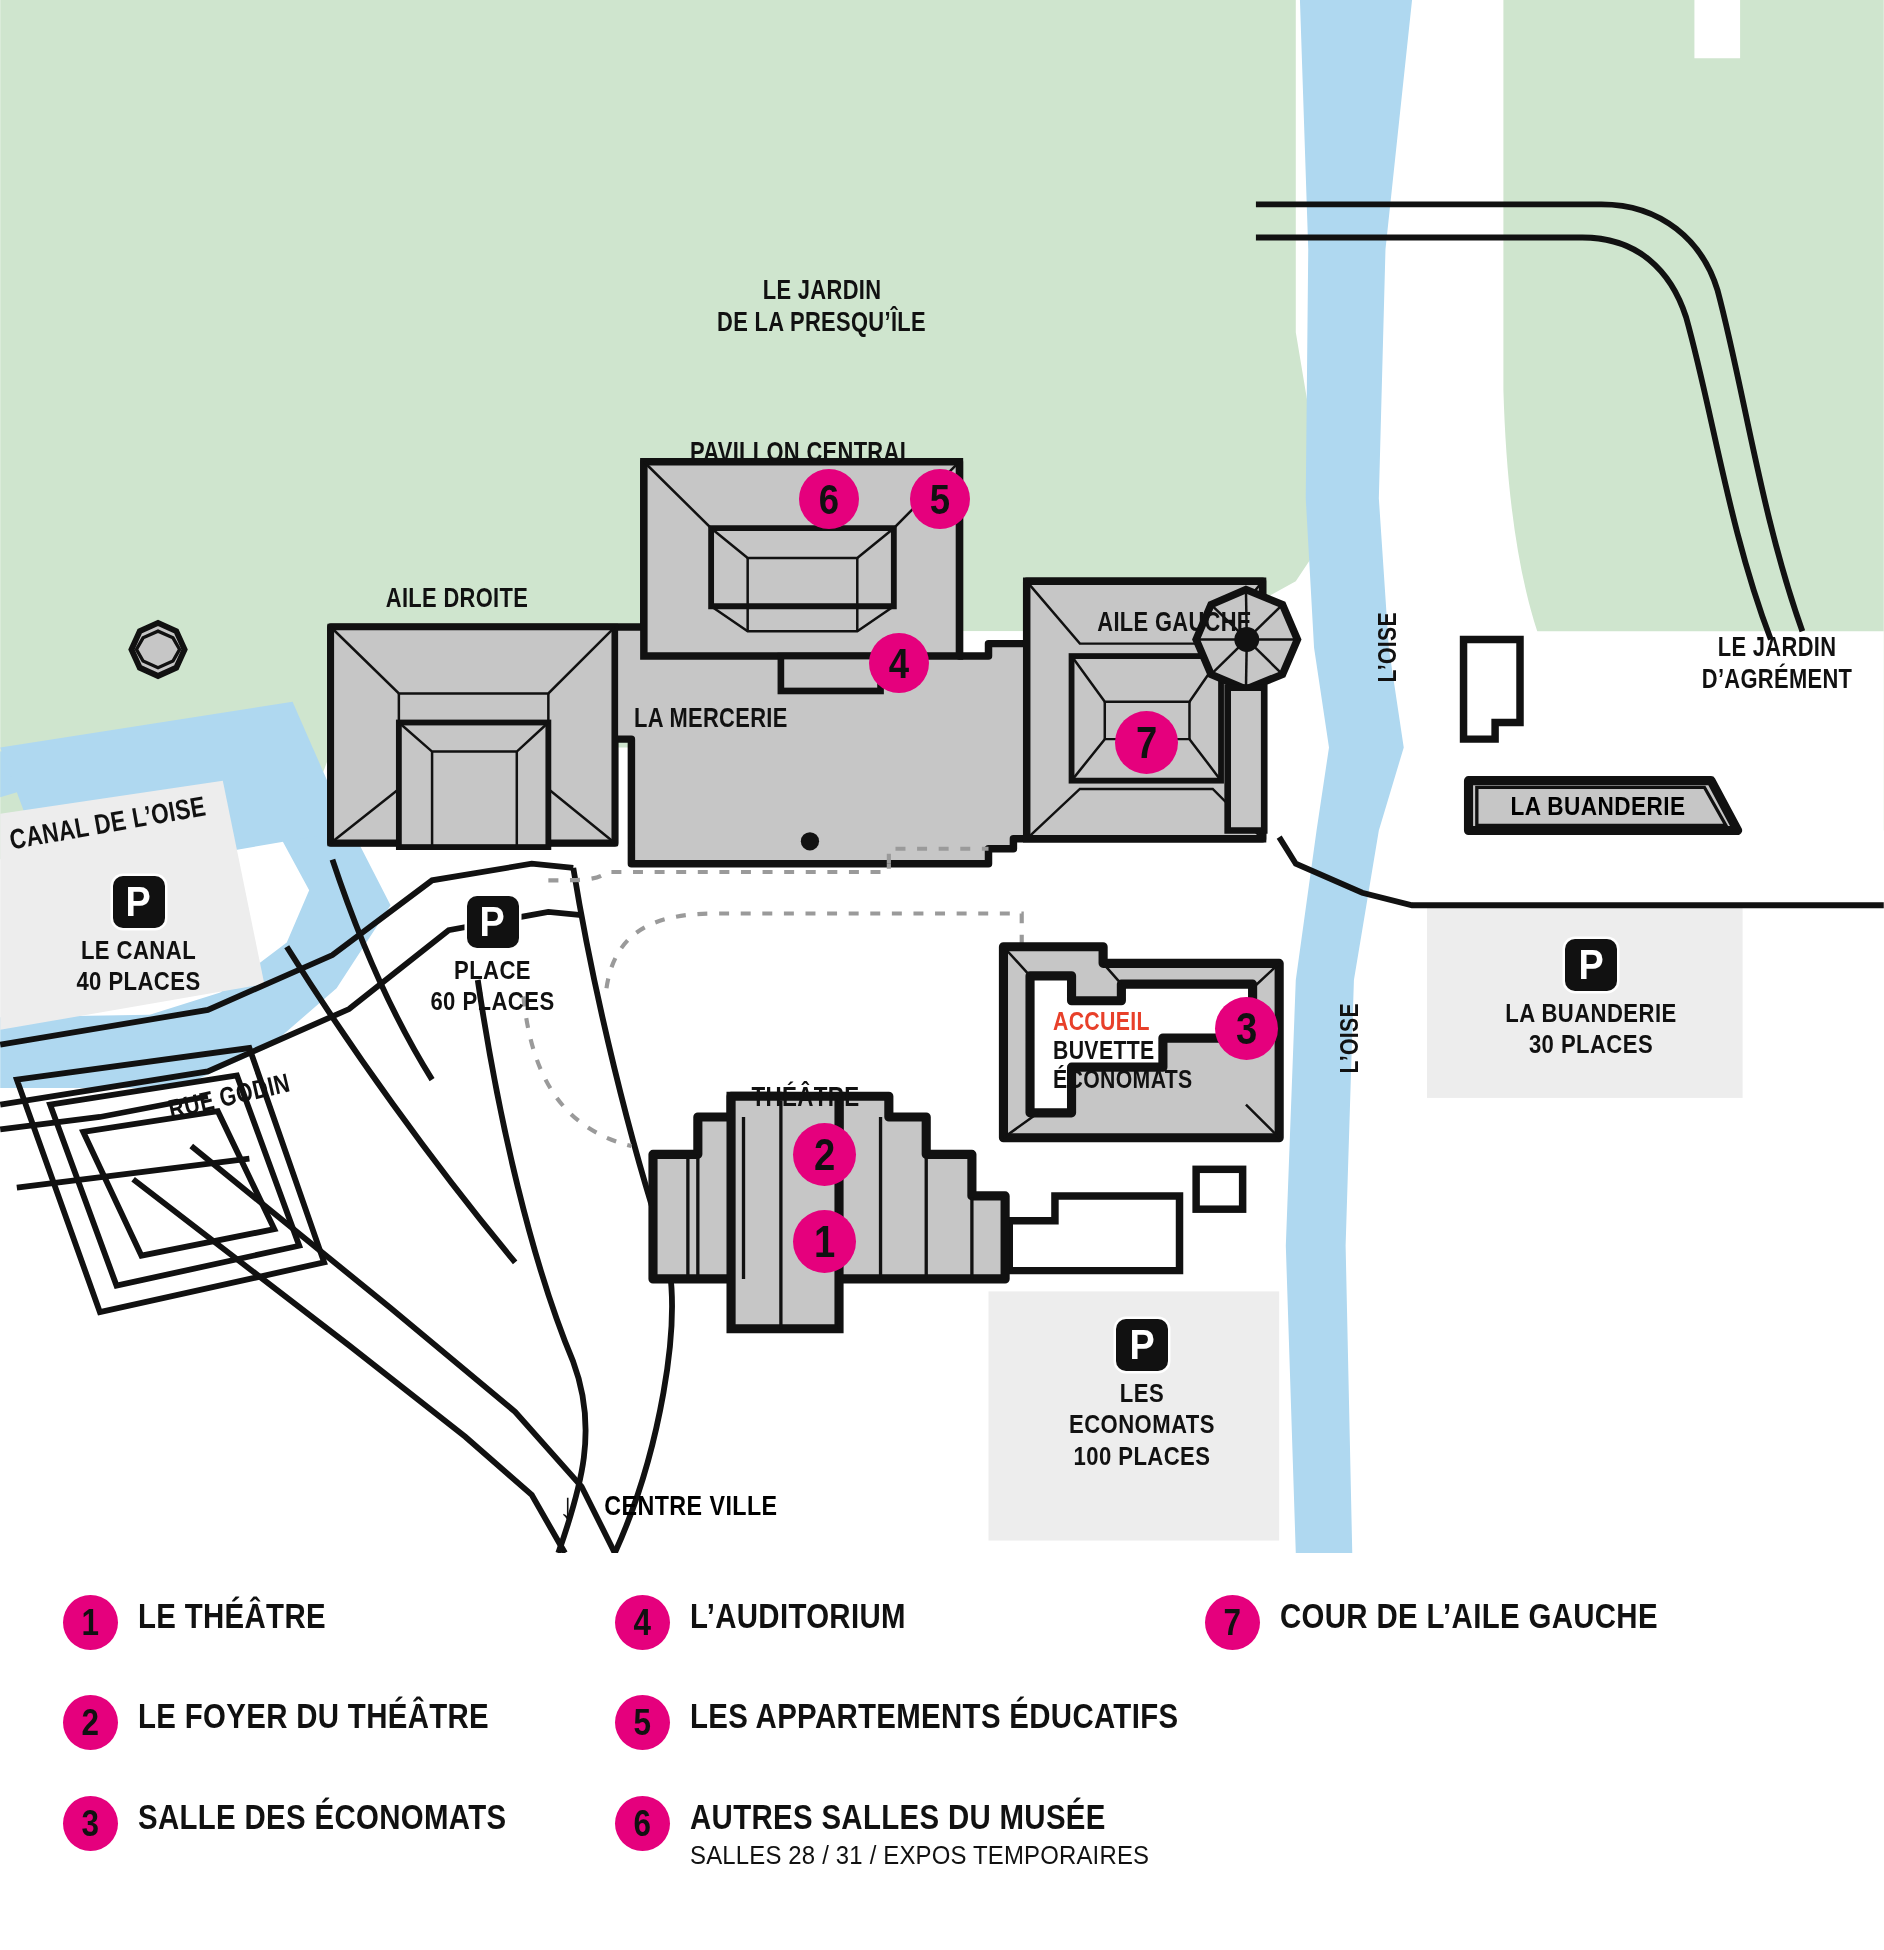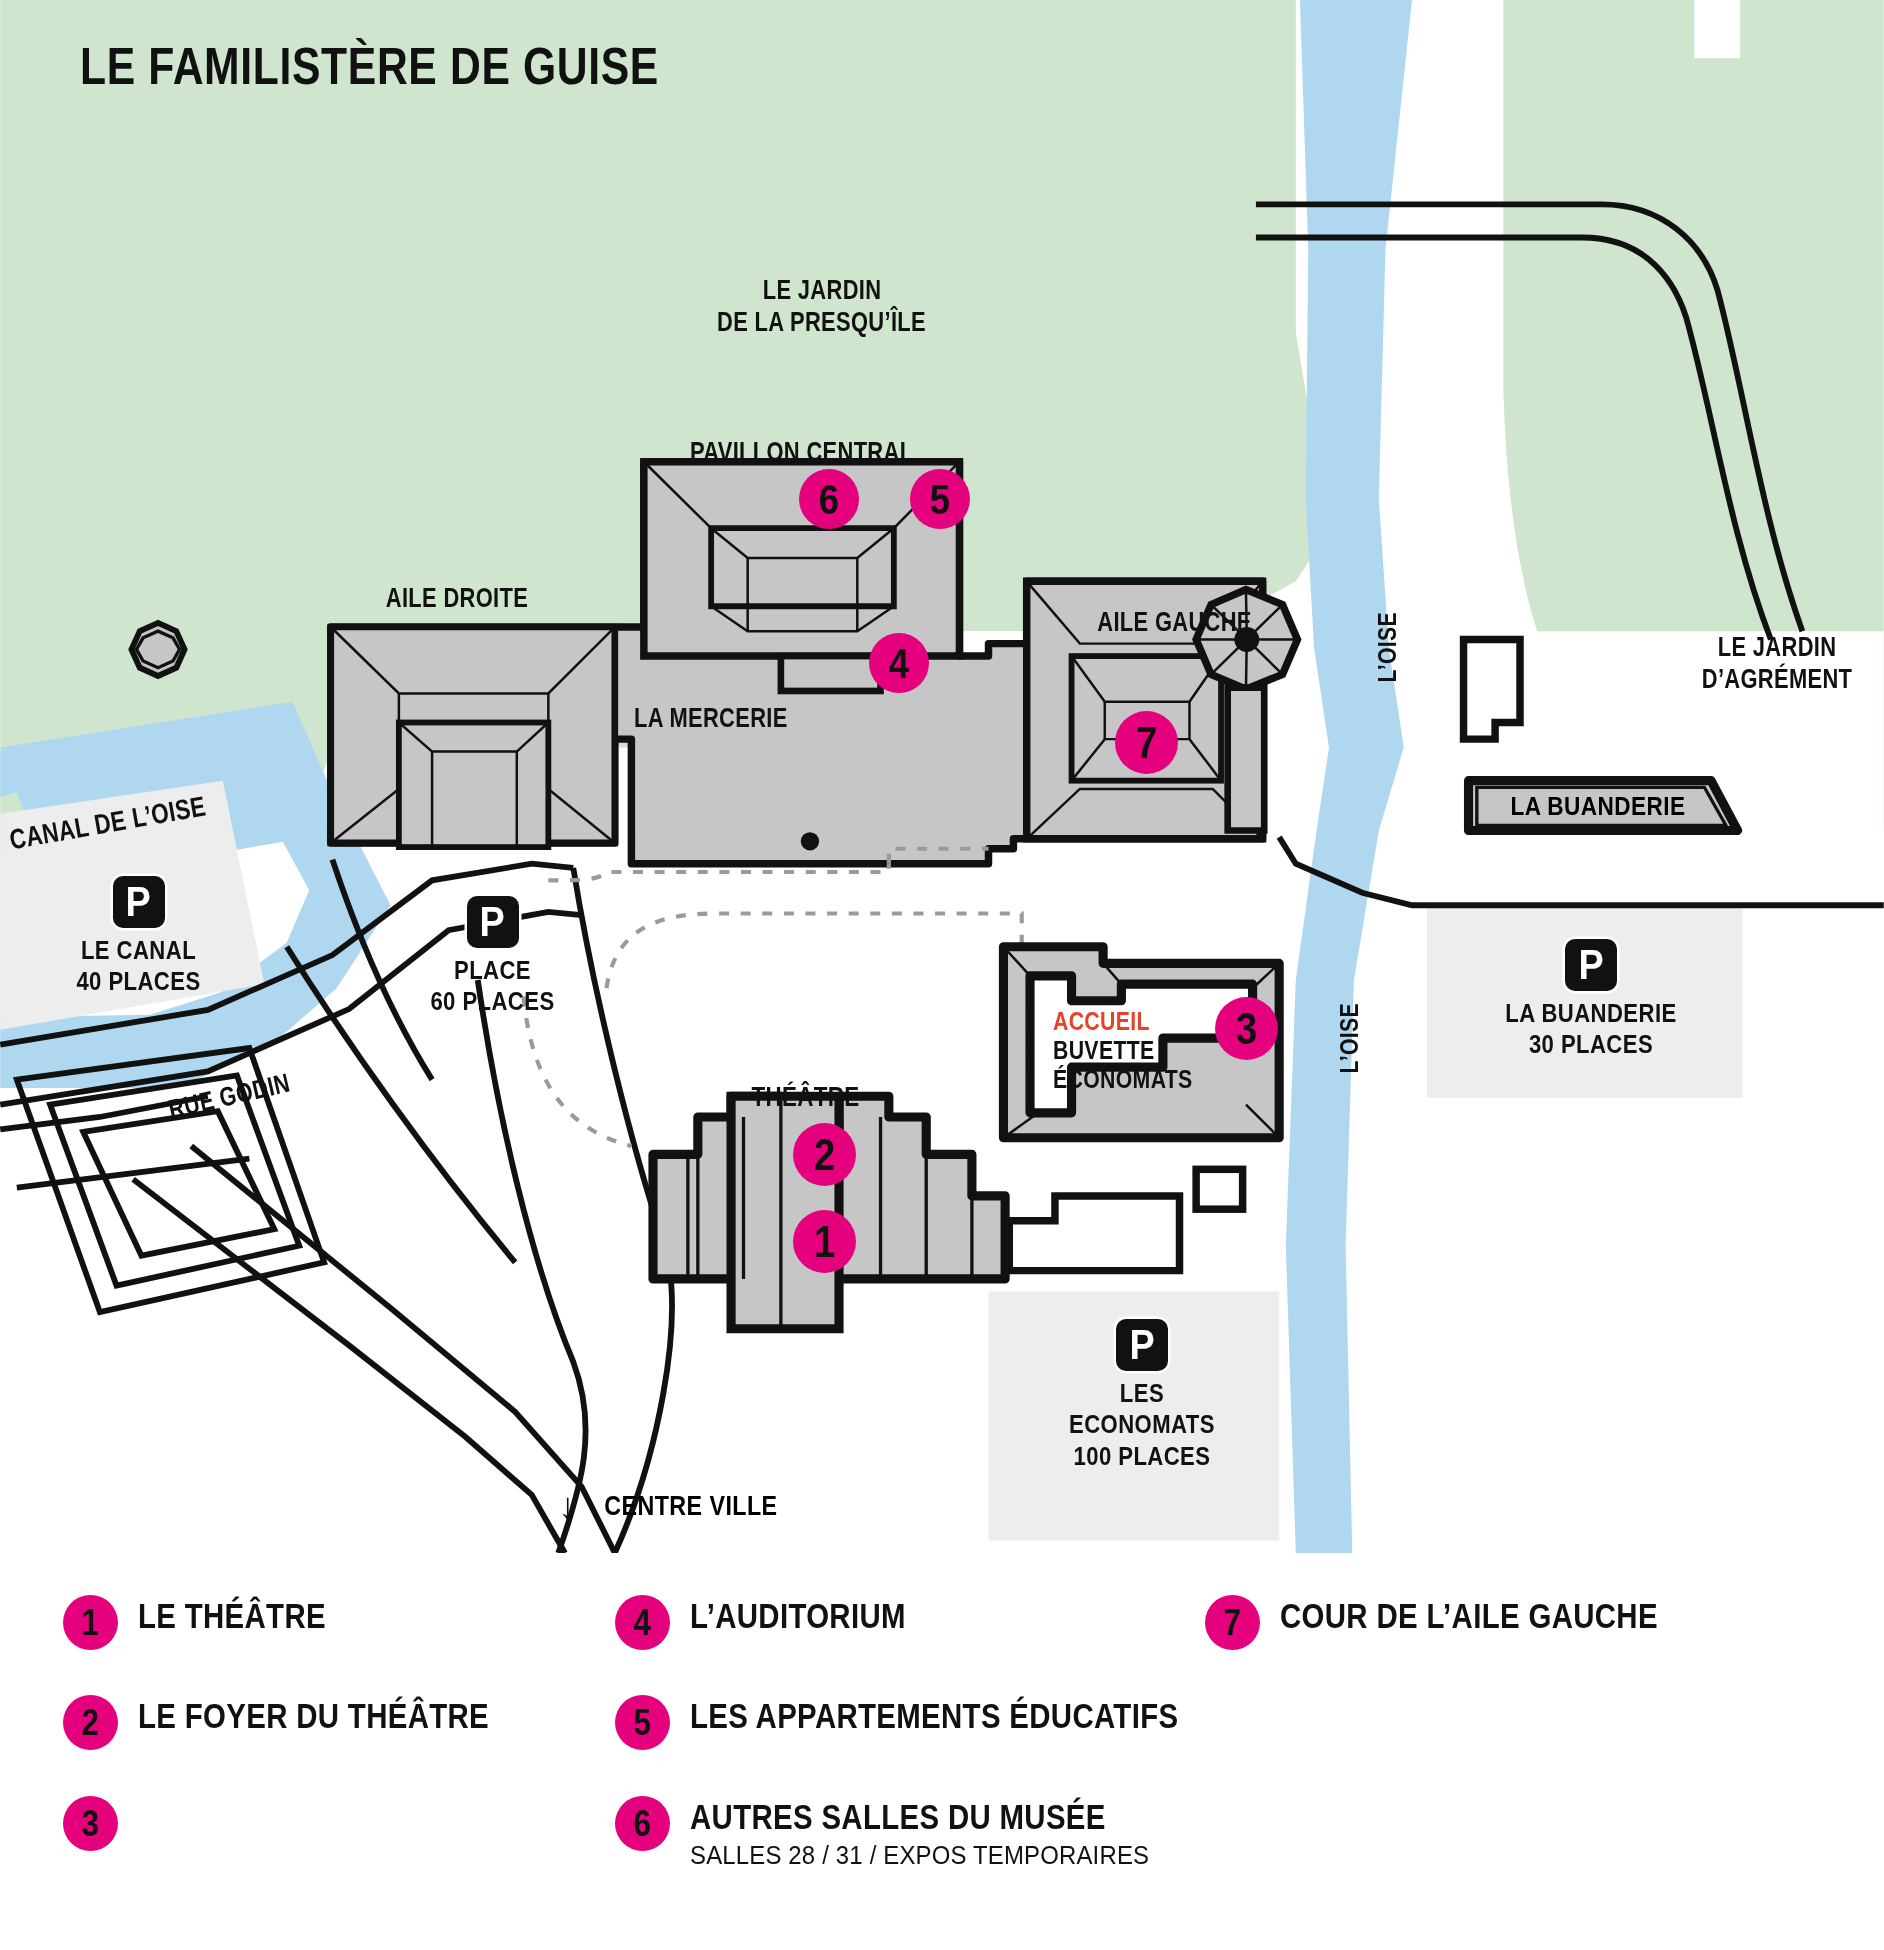--- a/index.html
+++ b/index.html
@@ -268,21 +268,20 @@
       <g>
         <path d="M1768,940 L2060,940 L2092,1000 L1768,1000 Z" fill="#C6C6C6" stroke="#111" stroke-width="11" stroke-linejoin="round"></path>
         <path d="M1778,948 L2052,948 L2078,994 L1778,994 Z" fill="#C6C6C6" stroke="#111" stroke-width="4"></path>
       </g>
 
       <path d="M1762,770 L1830,770 L1830,870 L1800,870 L1800,890 L1762,890 Z" fill="#ffffff" stroke="#111" stroke-width="9"></path>
 
     </svg>
 
     <div class="hdr">
-      <h1><span class="sq">LE FAMILISTÈRE DE GUISE</span></h1>
     </div>
 
     <div class="maplabel" style="left:689px;top:274px;width:266px;font-size:27.4px;">
       <div><span class="cond">LE JARDIN</span></div>
       <div><span class="cond">DE LA PRESQU’ÎLE</span></div>
     </div>
 
     <div class="maplabel" style="left:656px;top:436px;width:291px;font-size:27.4px;">
       <span class="cond">PAVILLON CENTRAL</span>
     </div>
@@ -430,20 +429,23 @@
         </div>
       <div class="lgtextwrap">
           <div class="lgtext"><span>LE FOYER DU THÉÂTRE</span></div>
         </div>
     </div>
 
     <div class="lgitem" style="left:63px;top:234px;">
       <div class="lgnum" style="background:#E5007D;">
           <span>3</span>
         </div>
+      <div class="lgtextwrap">
+          <div class="lgtext"><span>SALLE DES ÉCONOMATS</span></div>
+        </div>
     </div>
 
     <div class="lgitem" style="left:615px;top:33px;">
       <div class="lgnum" style="background:#E5007D;">
           <span>4</span>
         </div>
       <div class="lgtextwrap">
           <div class="lgtext"><span>L’AUDITORIUM</span></div>
         </div>
     </div>

